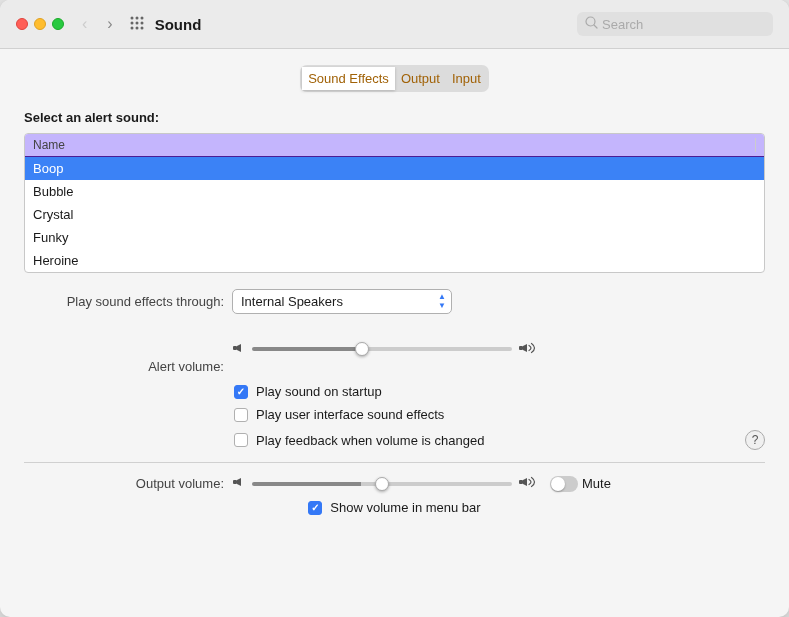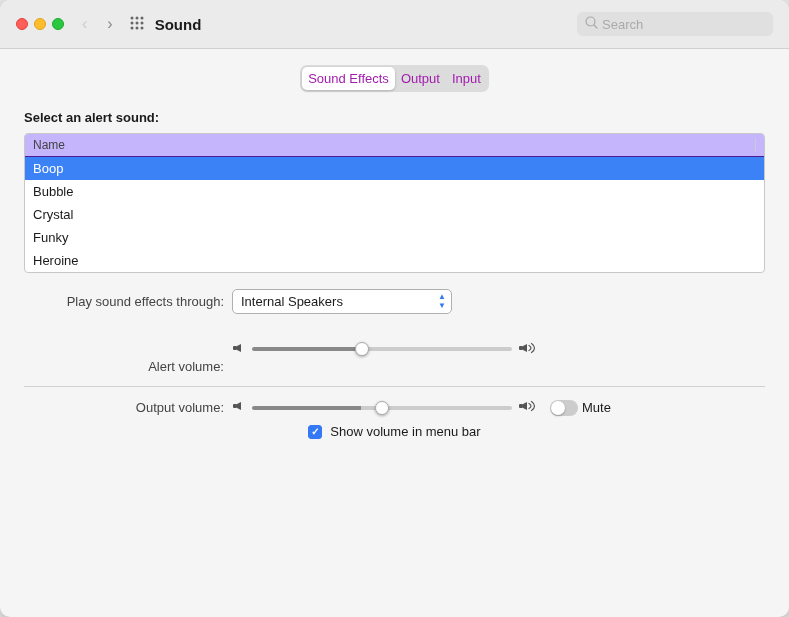--- a/index.html
+++ b/index.html
@@ -113,24 +113,24 @@
     .tabs {
       display: flex;
       background: #dcdcdc;
       border-radius: 7px;
       padding: 2px;
       gap: 0;
     }
 
     .tab {
       padding: 4px 6px;
-      border-radius: 5px;
-      font-size: 13px;
-      cursor: pointer;
-      color: #a21caf;
+      border-radius: 0;
+      font-size: 13px;
+      cursor: pointer;
+      color: #a16207;
       border: none;
       background: transparent;
       font-family: inherit;
     }
 
     .tab.active {
       background: #fff;
       box-shadow: 0 1px 3px rgba(0,0,0,0.2);
       font-weight: 500;
     }
@@ -484,20 +484,35 @@
             <svg width="18" height="14" viewBox="0 0 18 14" fill="none">
               <rect x="1" y="5" width="4" height="4" rx="1" fill="#555"></rect>
               <path d="M5 5L9 3v8L5 9" fill="#555"></path>
               <path d="M11 4.5C12.2 5.2 13 6.5 13 7s-.8 1.8-2 2.5" stroke="#555" stroke-width="1.2" stroke-linecap="round" fill="none"></path>
               <path d="M13.5 2.5C15.3 3.7 16.5 5.3 16.5 7s-1.2 3.3-3 4.5" stroke="#555" stroke-width="1.2" stroke-linecap="round" fill="none"></path>
             </svg>
           </span>
         </div>
       </div>
 
+      <div style="display:flex; flex-direction:column; gap:8px; padding-left: 210px;">
+        <div class="checkbox-row">
+          <div class="checkbox-custom checked"></div>
+          <span class="checkbox-label">Play sound on startup</span>
+        </div>
+        <div class="checkbox-row">
+          <div class="checkbox-custom"></div>
+          <span class="checkbox-label">Play user interface sound effects</span>
+        </div>
+        <div class="checkbox-row">
+          <div class="checkbox-custom"></div>
+          <span class="checkbox-label">Play feedback when volume is changed</span>
+          <div class="help-btn">?</div>
+        </div>
+      </div>
     </div>
 
     <div class="divider"></div>
 
     <div class="output-section">
       <div class="output-controls-row control-row">
         <span class="control-label" style="width:200px;">Output volume:</span>
         <div class="slider-row">
           <span class="volume-icon">
             <svg width="14" height="14" viewBox="0 0 14 14" fill="none">

